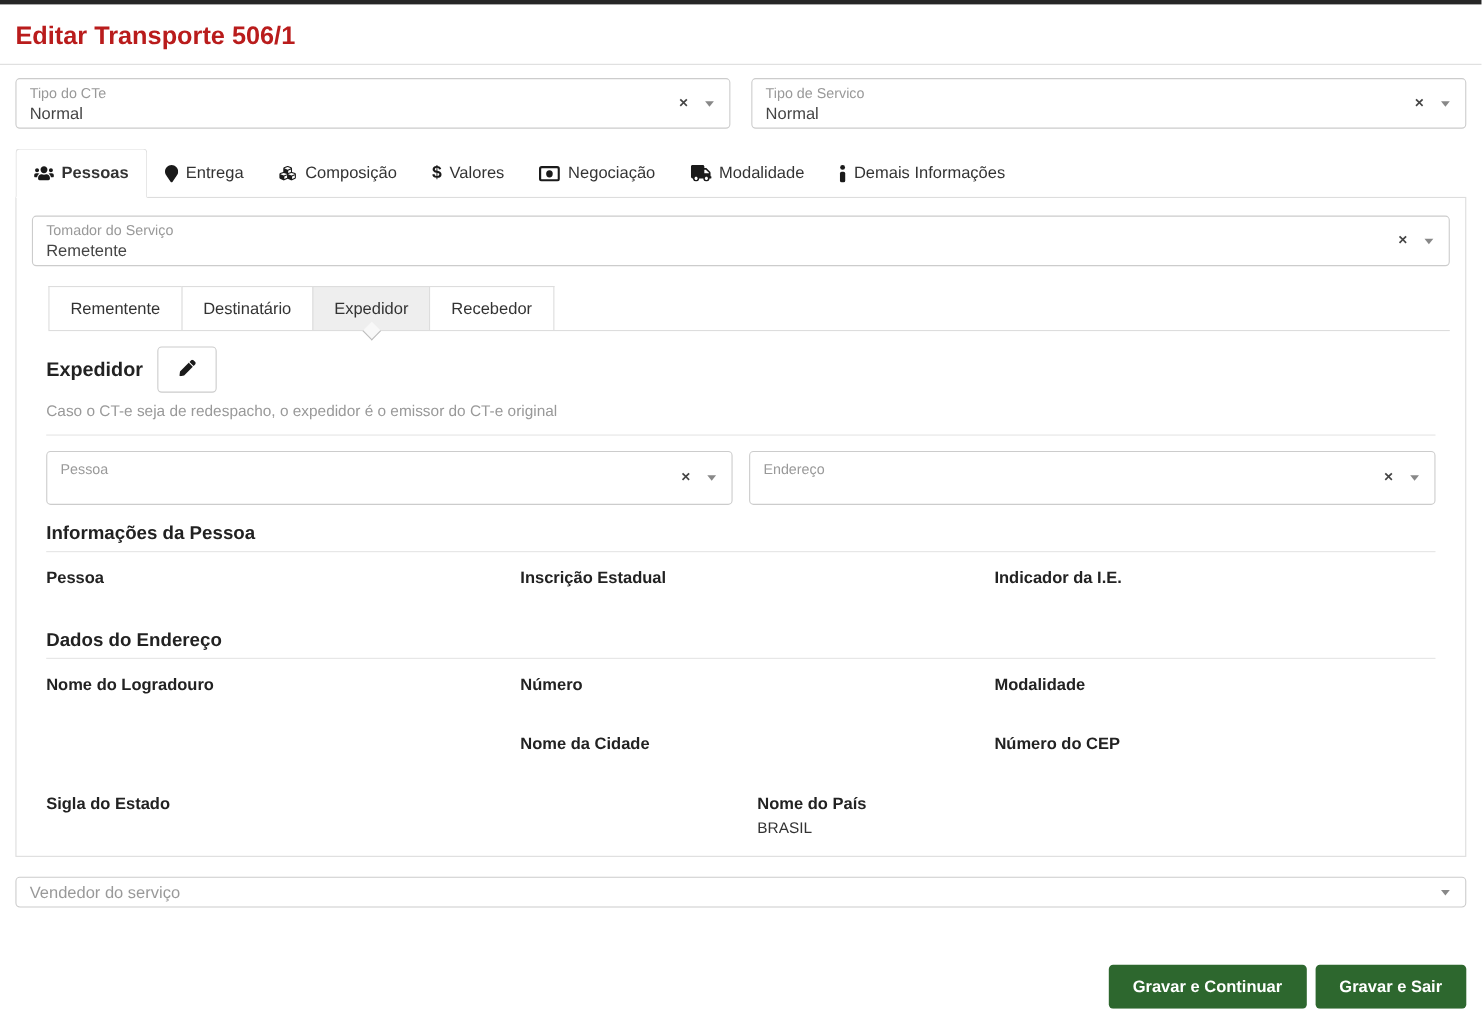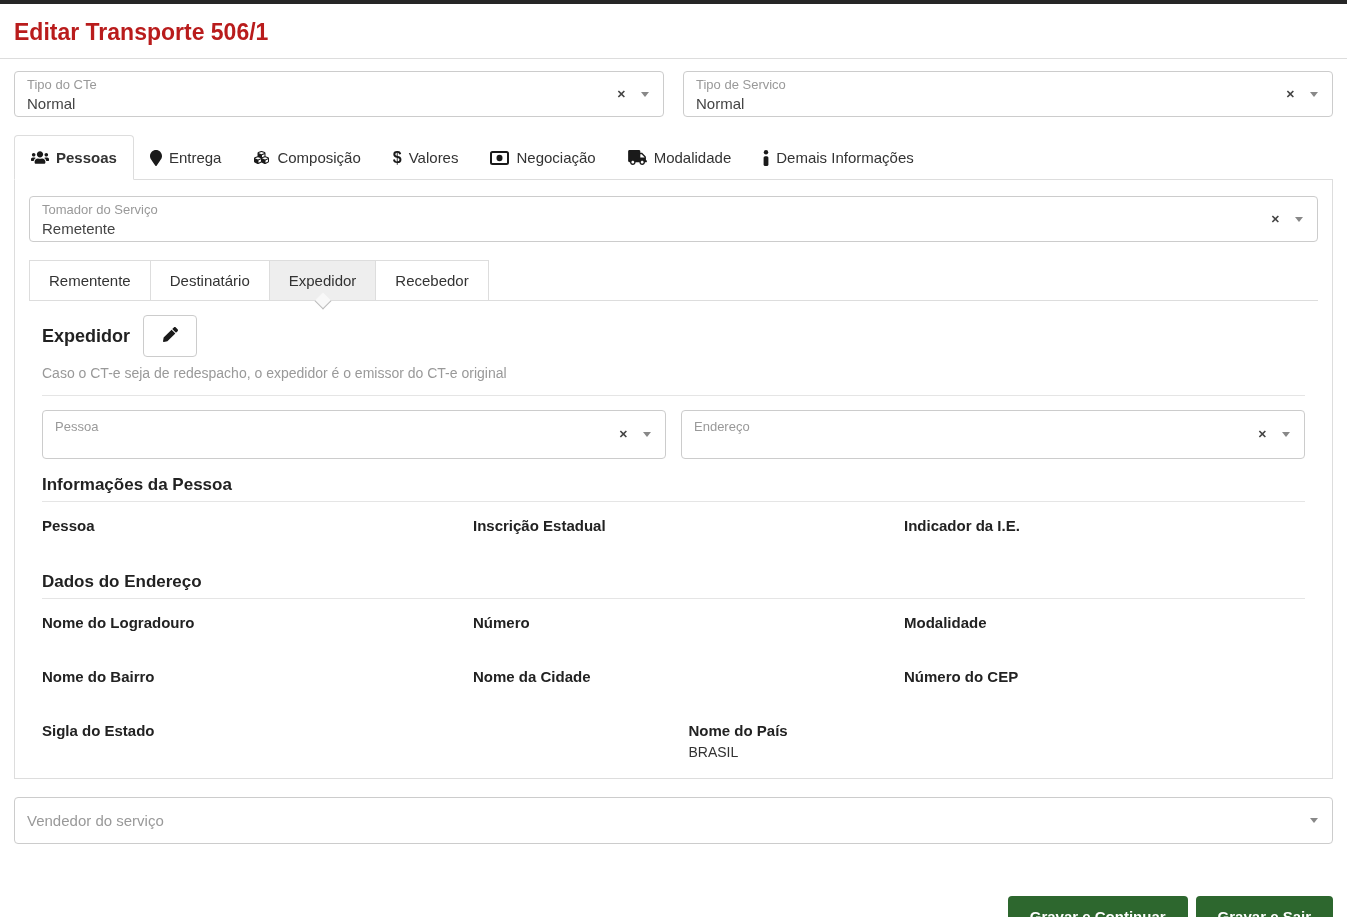--- a/index.html
+++ b/index.html
@@ -34,21 +34,21 @@
   .tab.active { background:#fff; border:1px solid #ddd; border-bottom:1px solid #fff;
                 border-radius:4px 4px 0 0; font-weight:bold; }
   .tab .ticon { display:flex; align-items:center; color:#1a1a1a; }
   .dollar-glyph { font-size:16px; font-weight:bold; color:#1a1a1a; }
 
   
   .panel { border:1px solid #ddd; padding:16px 14px 17px; position:relative; z-index:1; }
   .panel .s2.full { width:100%; height:46px; }
 
   
-  .subtabs { display:flex; border-bottom:1px solid #ddd; margin-top:18px; }
+  .subtabs { display:flex; border-bottom:1px solid #ddd; margin-top:18px;margin-left:15px; }
   .subtab { position:relative; padding:10px 19px; font-size:15px; line-height:19px; color:#333;
             border:1px solid #ddd; border-bottom:none; background:#fff; margin-right:-1px; cursor:pointer; }
   .subtab.active { background:#eee; }
   .subtab.active::after { content:''; position:absolute; left:50%; bottom:-7px; width:11px; height:11px;
             background:#f8f8f8; border-right:1px solid #bbb; border-bottom:1px solid #bbb;
             transform:translateX(-50%) rotate(45deg); }
 
   .section { padding:0 13px; }
   .sec-head { display:flex; align-items:center; gap:13px; margin-top:14px; }
   .sec-title { font-size:18px; font-weight:bold; color:#222; }
@@ -62,21 +62,21 @@
   .pair-row .s2 .s2-label { margin-top:3px; }
 
   .h3 { font-size:17px; font-weight:bold; color:#222; margin-top:16px; padding-bottom:6px;
         border-bottom:1px solid #e5e5e5; }
   .fgrid { display:grid; grid-template-columns:1fr 1fr 1fr; column-gap:30px; margin-top:15px; }
   .fgrid.two { grid-template-columns:1fr 1fr; }
   .flabel { font-size:15px; font-weight:bold; color:#222; line-height:18px; }
   .fvalue { font-size:14px; color:#333; line-height:17px; margin-top:4px; min-height:17px; }
   .fgrid.spacer-after { margin-bottom:10px; }
 
-  .s2.placeholder { display:flex; align-items:center; height:47px; margin-top:18px; padding:0 40px 0 12px; }
+  .s2.placeholder { display:flex; align-items:center; height:28px; margin-top:18px; padding:0 40px 0 12px; }
   .s2-ph { font-size:15px; color:#999; }
 
   .actions { display:flex; justify-content:flex-end; gap:8px; margin-top:52px; }
   .btn { height:40px; padding:0 22px; border:none; border-radius:4px; background:#2d672e;
          color:#fff; font-family:"Liberation Sans", sans-serif; font-size:15px; font-weight:bold; cursor:pointer; }
 </style>
 </head>
 <body>
 
 <div class="topbar"></div>
@@ -246,21 +246,20 @@
           <div class="flabel">Número</div>
           <div class="fvalue"></div>
         </div>
         <div class="field">
           <div class="flabel">Modalidade</div>
           <div class="fvalue"></div>
         </div>
       </div>
       <div class="fgrid">
         <div class="field">
-          <div class="flabel">Nome do Bairro</div>
           <div class="fvalue"></div>
         </div>
         <div class="field">
           <div class="flabel">Nome da Cidade</div>
           <div class="fvalue"></div>
         </div>
         <div class="field">
           <div class="flabel">Número do CEP</div>
           <div class="fvalue"></div>
         </div>

